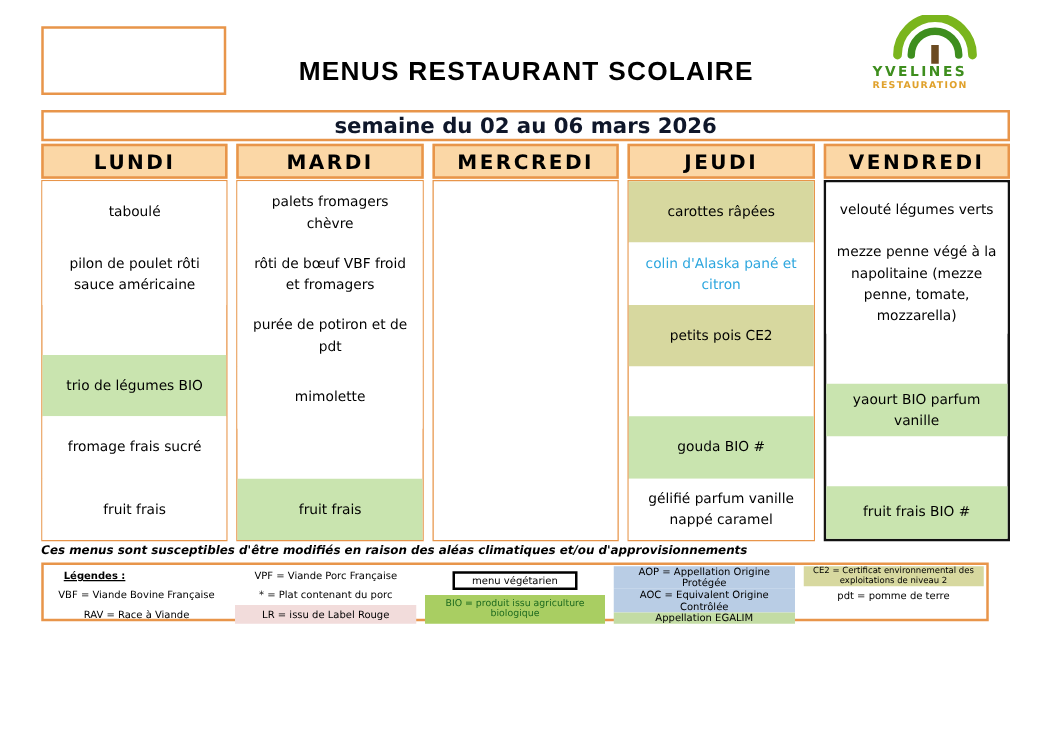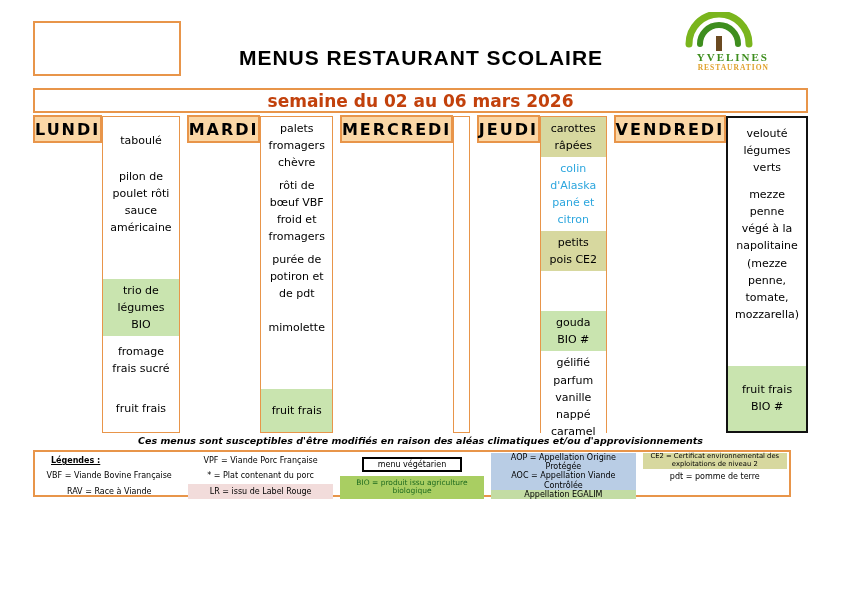--- a/index.html
+++ b/index.html
@@ -16,41 +16,41 @@
   .blank-box {
     position: absolute; left: 33px; top: 21px; width: 148px; height: 55px;
     border: 2px solid var(--orange, #E8954A); background: #fff;
   }
   .page-title {
     position: absolute; left: 0; right: 0; top: 46px;
     text-align: center; font-family: "Liberation Sans", sans-serif;
     font-size: 21px; font-weight: bold; letter-spacing: 1px; color: #000;
   }
   .logo {
-    position: absolute; left: 669px; top: 12px; width: 100px;
-    text-align: right; line-height: 1.05; font-family: Liberation Serif, serif;
+    position: absolute; left: 698px; top: 12px; width: 100px;
+    text-align: left; line-height: 1.05;
   }
   .logo svg { display: block; margin: 0 auto; }
   .logo-line1 { color: #3E8E1E; font-weight: bold; font-size: 11px; letter-spacing: 2px; }
   .logo-line2 { color: #E0A12B; font-weight: bold; font-size: 7.5px; letter-spacing: 1px; }
 
   
   .week-banner {
     position: absolute; left: 33px; top: 88px; width: 775px; height: 25px;
     border: 2px solid var(--orange, #E8954A);
     display: flex; align-items: center; justify-content: center;
-    font-size: 17px; font-weight: bold; color: #c2410c; background: #fff;
+    font-size: 17px; font-weight: bold; color: #0f172a; background: #fff;
   }
 
   
   .days {
     position: absolute; left: 33px; top: 115px; width: 775px; height: 318px;
     display: flex; gap: 7px;
   }
-  .day { flex: 1; display: flex; }
+  .day { flex: 1; display: flex; flex-direction: column; }
   .day-header {
     height: 28px; flex: 0 0 28px;
     background: var(--peach, #FBD7A6);
     border: 2px solid var(--orange, #E8954A);
     display: flex; align-items: center; justify-content: center;
     font-size: 16px; font-weight: bold; letter-spacing: 2px; color: #000;
   }
   .day-body {
     flex: 1; margin-top: 1px;
     border: 1px solid var(--orange, #E8954A);
@@ -63,21 +63,21 @@
     padding: 3px 7px; color: #000;
   }
   .bg-white { background: #fff; }
   .bg-green { background: var(--green, #C9E4AF); margin-top: 40px; }
   .bg-tan   { background: var(--tan, #D7D89F); }
   .txt-blue { color: var(--fishblue, #2CA6DE); }
 
   
   .footnote {
     position: absolute; left: 33px; top: 435px; width: 775px;
-    text-align: center; font-size: 9.5px; font-style: italic; font-weight: bold;
+    text-align: left; font-size: 9.5px; font-style: italic; font-weight: bold;
     color: #000;
   }
 
   
   .legend {
     position: absolute; left: 33px; top: 450px; width: 758px; height: 47px;
     border: 2px solid var(--orange, #E8954A); background: #fff;
     display: grid; grid-template-columns: repeat(5, 1fr); gap: 0 7px;
     padding: 1px 2px; align-items: stretch;
   }
@@ -154,20 +154,21 @@
           <div class="item bg-tan">petits pois CE2</div>
           <div class="item bg-green">gouda BIO #</div>
           <div class="item bg-white">gélifié parfum vanille nappé caramel</div>
         </div>
       </div>
       <div class="day highlight">
         <div class="day-header">VENDREDI</div>
         <div class="day-body">
           <div class="item bg-white">velouté légumes verts</div>
           <div class="item bg-white" style="flex-grow: 2;">mezze penne végé à la napolitaine (mezze penne, tomate, mozzarella)</div>
+          <div class="item bg-green">yaourt BIO parfum vanille</div>
           <div class="item bg-green">fruit frais BIO #</div>
         </div>
       </div>
     </div>
 
   <div class="footnote">Ces menus sont susceptibles d'être modifiés en raison des aléas climatiques et/ou d'approvisionnements</div>
 
   <div class="legend" id="legend">
       <div class="leg-col">
         <div class="leg-row leg-title">Légendes :</div>
@@ -180,21 +181,21 @@
         <div class="leg-row leg-pink">LR = issu de Label Rouge</div>
       </div>
       <div class="leg-col">
         <div class="leg-row">
           <span class="leg-box">menu végétarien</span>
         </div>
         <div class="leg-row leg-bio">BIO = produit issu agriculture biologique</div>
       </div>
       <div class="leg-col">
         <div class="leg-row leg-blue">AOP = Appellation Origine Protégée</div>
-        <div class="leg-row leg-blue">AOC = Appellation Viande Contrôlée</div>
+        <div class="leg-row leg-blue">AOC = Equivalent Origine Contrôlée</div>
         <div class="leg-row leg-green">Appellation EGALIM</div>
       </div>
       <div class="leg-col">
         <div class="leg-row leg-tan">CE2 = Certificat environnemental des exploitations de niveau 2</div>
         <div class="leg-row">pdt = pomme de terre</div>
         <div class="leg-row"></div>
       </div>
     </div>
 
 </div>

